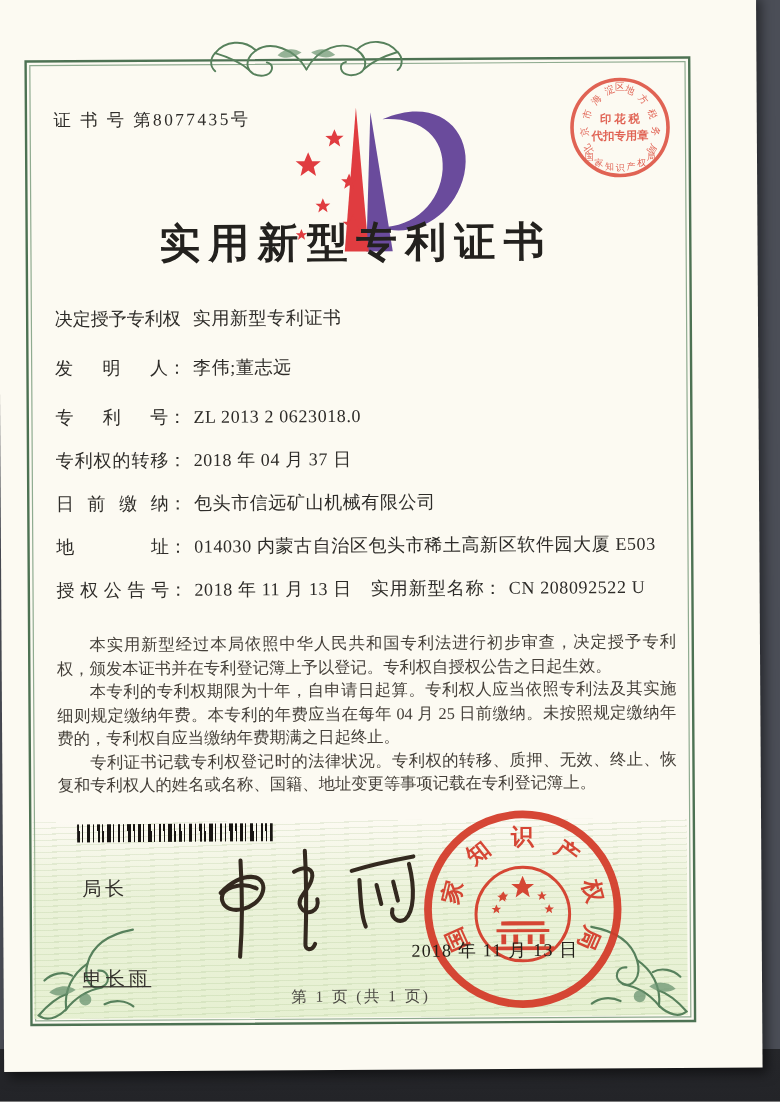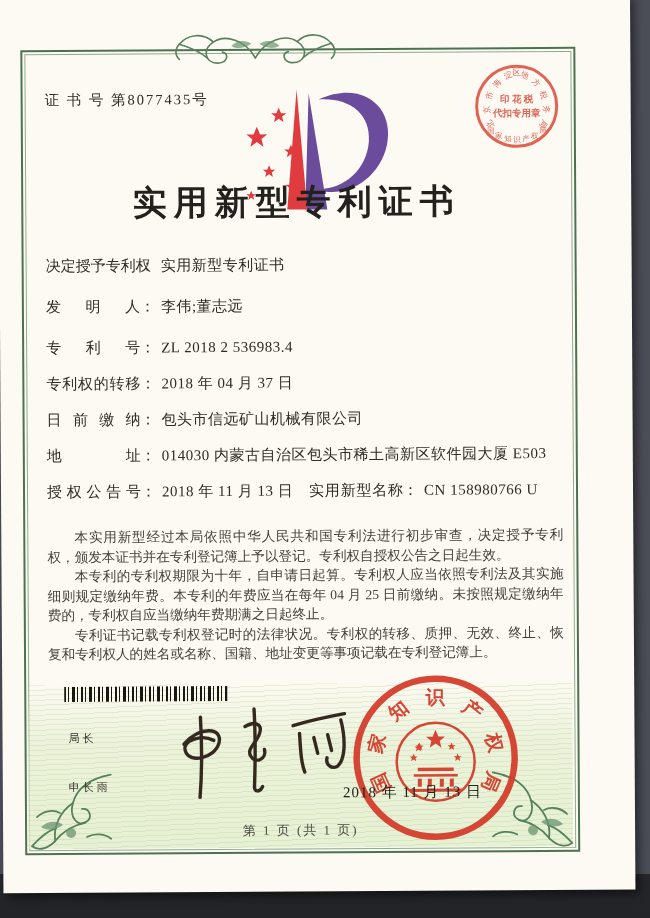--- a/index.html
+++ b/index.html
@@ -56,23 +56,23 @@
   }
   .paras p{margin:0;text-indent:2em;}
   .barcode{
     position:absolute;left:62px;top:690px;width:163px;height:15px;
     background:repeating-linear-gradient(90deg,
       #181512 0 2px, rgba(0,0,0,0) 2px 4px,
       #181512 4px 5px, rgba(0,0,0,0) 5px 8px,
       #181512 8px 11px, rgba(0,0,0,0) 11px 13px,
       #181512 13px 14px, rgba(0,0,0,0) 14px 17px);
   }
-  .signer{position:absolute;left:66px;font-size:11px;color:#34312c;letter-spacing:3px;}
+  .signer{position:absolute;left:66px;font-size:16px;color:#34312c;letter-spacing:3px;}
   .signer.t1{top:734px;}
-  .signer.t2{top:783px;}
+  .signer.t2{top:809px;text-decoration:underline;}
   .signature{position:absolute;left:158px;top:710px;transform:rotate(-3deg);}
   .sealwrap{position:absolute;left:343px;top:673px;width:180px;height:180px;opacity:.93;}
   .sealdate{
     position:absolute;left:340px;top:788px;width:190px;
     font-size:15px;color:#222019;letter-spacing:1px;z-index:6;
   }
   .footer{
     position:absolute;left:22px;top:826px;width:551px;text-align:center;
     font-size:13px;color:#4c4a44;letter-spacing:2px;z-index:7;
   }
@@ -157,35 +157,35 @@
   <div class="title">实用新型专利证书</div>
 
   <div class="fields">
     <div class="frow">
       <span class="flabel">决定授予专利权</span><span class="fcolon">：</span><span class="fvalue">实用新型专利证书</span>
     </div>
     <div class="frow">
       <span class="flabel">发明人</span><span class="fcolon">：</span><span class="fvalue">李伟;董志远</span>
     </div>
     <div class="frow tight">
-      <span class="flabel">专利号</span><span class="fcolon">：</span><span class="fvalue">ZL 2018 2 536983.4</span>
+      <span class="flabel">专利号</span><span class="fcolon">：</span><span class="fvalue">ZL 2013 2 0623018.0</span>
     </div>
     <div class="frow tight">
       <span class="flabel">专利权的转移</span><span class="fcolon">：</span><span class="fvalue">2018 年 04 月 37 日</span>
     </div>
     <div class="frow tight">
       <span class="flabel">日前缴纳</span><span class="fcolon">：</span><span class="fvalue">包头市信远矿山机械有限公司</span>
     </div>
     <div class="frow tight">
       <span class="flabel">地址</span><span class="fcolon">：</span><span class="fvalue">014030 内蒙古自治区包头市稀土高新区软件园大厦 E503</span>
     </div>
     <div class="frow tight">
       <span class="flabel">授权公告号</span><span class="fcolon">：</span><span class="fvalue">2018 年 11 月 13 日</span>
       <span class="grant">
-        <span class="flabel">实用新型名称</span><span class="fcolon">：</span><span class="fvalue">CN 158980766 U</span>
+        <span class="flabel">实用新型名称</span><span class="fcolon">：</span><span class="fvalue">CN 208092522 U</span>
       </span>
     </div>
   </div>
 
   <div class="paras">
     <p>本实用新型经过本局依照中华人民共和国专利法进行初步审查，决定授予专利权，颁发本证书并在专利登记簿上予以登记。专利权自授权公告之日起生效。</p>
     <p>本专利的专利权期限为十年，自申请日起算。专利权人应当依照专利法及其实施细则规定缴纳年费。本专利的年费应当在每年 04 月 25 日前缴纳。未按照规定缴纳年费的，专利权自应当缴纳年费期满之日起终止。</p>
     <p>专利证书记载专利权登记时的法律状况。专利权的转移、质押、无效、终止、恢复和专利权人的姓名或名称、国籍、地址变更等事项记载在专利登记簿上。</p>
   </div>
 

